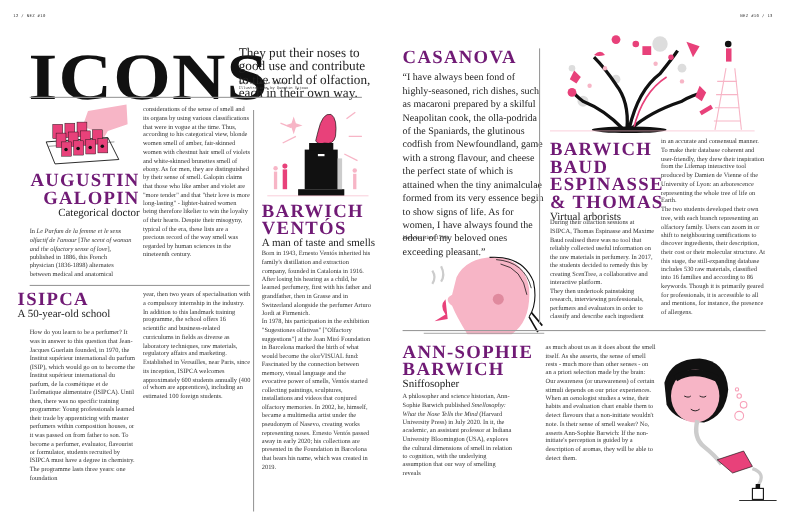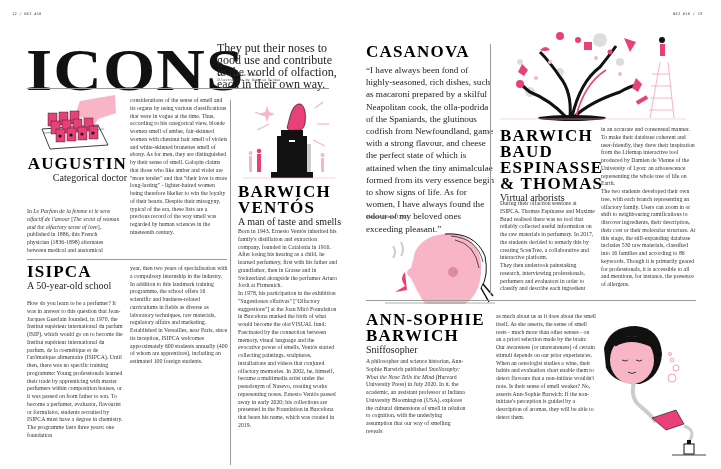--- a/index.html
+++ b/index.html
@@ -5,21 +5,21 @@
   * { box-sizing: border-box; margin: 0; padding: 0; }
   html, body { width: 721px; height: 469px; overflow: hidden; background: #ffffff; }
   body { position: relative; font-family: "DejaVu Serif", serif; color: #222; }
   .abs { position: absolute; }
   .folio { font-family: "DejaVu Sans Mono", monospace; font-size: 3.6px; letter-spacing: 0.3px; color: #333; }
   .big-title { font-family: "Liberation Serif", serif; font-weight: bold; font-size: 60px; letter-spacing: 1px; color: #111; line-height: 1; transform: scaleX(1.12); transform-origin: left top; }
   .intro { font-family: "Liberation Serif", serif; font-size: 12px; line-height: 12px; color: #222; }
   .credits { font-family: "DejaVu Sans Mono", monospace; font-size: 3.4px; line-height: 5px; color: #333; }
   .rule { background: #9a9a9a; height: 1px; }
   .vrule { background: #9a9a9a; width: 1px; }
-  .name { font-family: "Liberation Serif", serif; font-weight: bold; font-size: 17px; line-height: 16px; letter-spacing: 1.2px; color: #000000; }
+  .name { font-family: "Liberation Serif", serif; font-weight: bold; font-size: 17px; line-height: 16px; letter-spacing: 1.2px; color: #701a75; }
   .sub { font-family: "Liberation Serif", serif; font-size: 10px; line-height: 12px; color: #222; }
   .body { font-family: "Liberation Serif", serif; font-size: 5.8px; line-height: 7.75px; color: #333; }
   .body i { font-style: italic; }
   .quote { font-family: "Liberation Serif", serif; font-size: 9.1px; line-height: 12.2px; color: #222; }
   .cite { font-family: "Liberation Serif", serif; font-size: 4.8px; color: #333; }
   svg { display: block; }
 </style>
 </head>
 <body>
 
@@ -56,30 +56,31 @@
         <circle cx="40" cy="43" r="1.6"></circle>
         <circle cx="51" cy="42" r="1.6"></circle>
         <circle cx="62" cy="41" r="1.6"></circle>
         <circle cx="73" cy="40" r="1.6"></circle>
       </g>
   </svg>
 </div>
 
 <div class="abs" style="left:27px;top:156px;width:100px;text-align:right;">
   <div class="name">AUGUSTIN</div>
+  <div class="name">GALOPIN</div>
   <div class="sub">Categorical doctor</div>
 </div>
 <div class="abs body" style="left:27px;top:208px;width:94px;">
   <span>In </span><i>Le Parfum de la femme et le sens olfactif de l'amour</i> [<i>The scent of woman and the olfactory sense of love</i>]<span>, published in 1886, this French physician (1836-1898) alternates between medical and anatomical</span>
 </div>
 <div class="abs body" style="left:130px;top:97px;width:98px;">considerations of the sense of smell and its organs by using various classifications that were in vogue at the time. Thus, according to his categorical view, blonde women smell of amber, fair-skinned women with chestnut hair smell of violets and white-skinned brunettes smell of ebony. As for men, they are distinguished by their sense of smell. Galopin claims that those who like amber and violet are "more tender" and that "their love is more long-lasting" - lighter-haired women being therefore likelier to win the loyalty of their hearts. Despite their misogyny, typical of the era, these lists are a precious record of the way smell was regarded by human sciences in the nineteenth century.</div>
 
 <div class="abs rule" style="left:27px;top:259px;width:200px;"></div>
 
-<div class="abs" style="left:27px;top:264px;width:100px;">
+<div class="abs" style="left:16px;top:264px;width:100px;">
   <div class="name">ISIPCA</div>
   <div class="sub">A 50-year-old school</div>
 </div>
 <div class="abs body" style="left:27px;top:300px;width:96px;">How do you learn to be a perfumer? It was in answer to this question that Jean-Jacques Guerlain founded, in 1970, the Institut supérieur international du parfum (ISIP), which would go on to become the Institut supérieur international du parfum, de la cosmétique et de l'arômatique alimentaire (ISIPCA). Until then, there was no specific training programme: Young professionals learned their trade by apprenticing with master perfumers within composition houses, or it was passed on from father to son. To become a perfumer, evaluator, flavourist or formulator, students recruited by ISIPCA must have a degree in chemistry. The programme lasts three years: one foundation</div>
 <div class="abs body" style="left:130px;top:265px;width:98px;">year, then two years of specialisation with a compulsory internship in the industry. In addition to this landmark training programme, the school offers 16 scientific and business-related curriculums in fields as diverse as laboratory techniques, raw materials, regulatory affairs and marketing. Established in Versailles, near Paris, since its inception, ISIPCA welcomes approximately 600 students annually (400 of whom are apprentices), including an estimated 100 foreign students.</div>
 
 <div class="abs vrule" style="left:230px;top:100px;height:365px;"></div>
 
 <div class="abs" style="left:235px;top:94px;width:110px;height:88px;">
   <svg width="110" height="88" viewBox="0 0 110 88">

